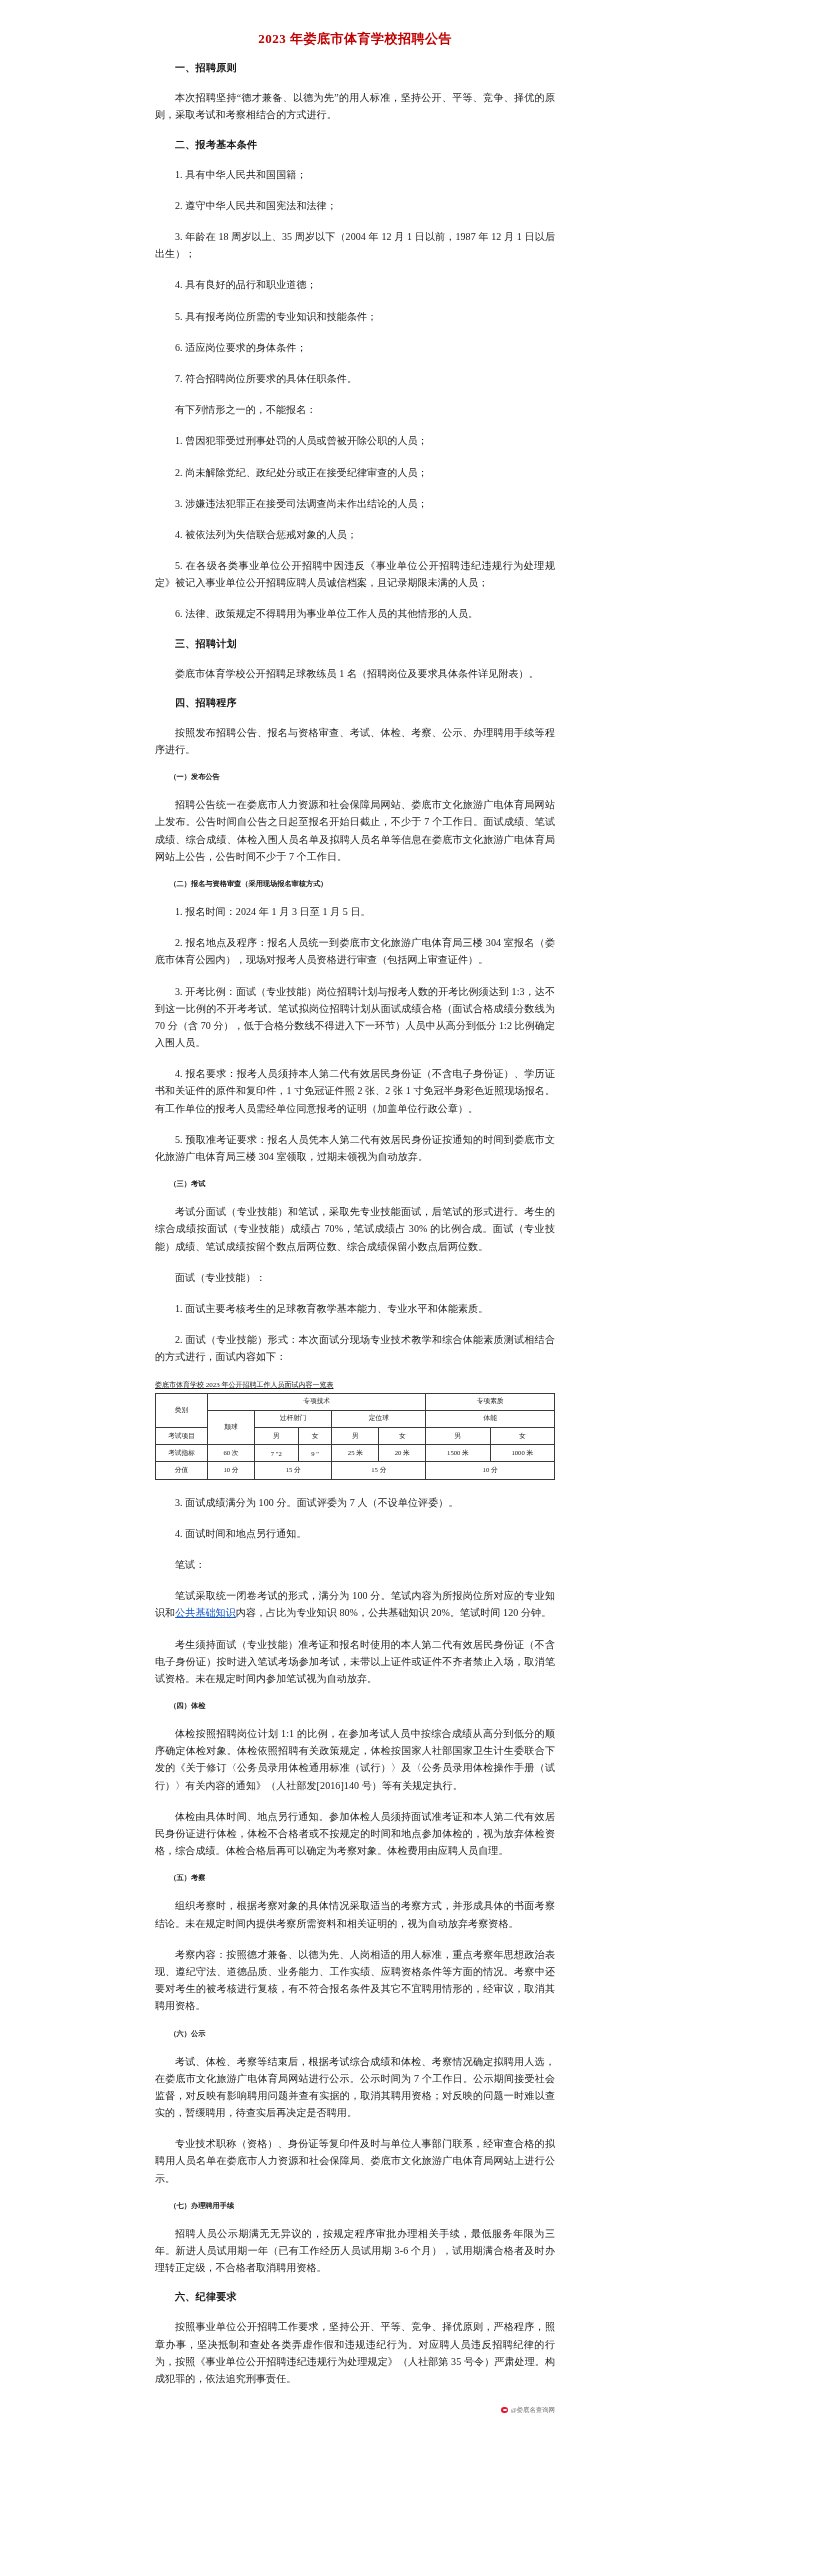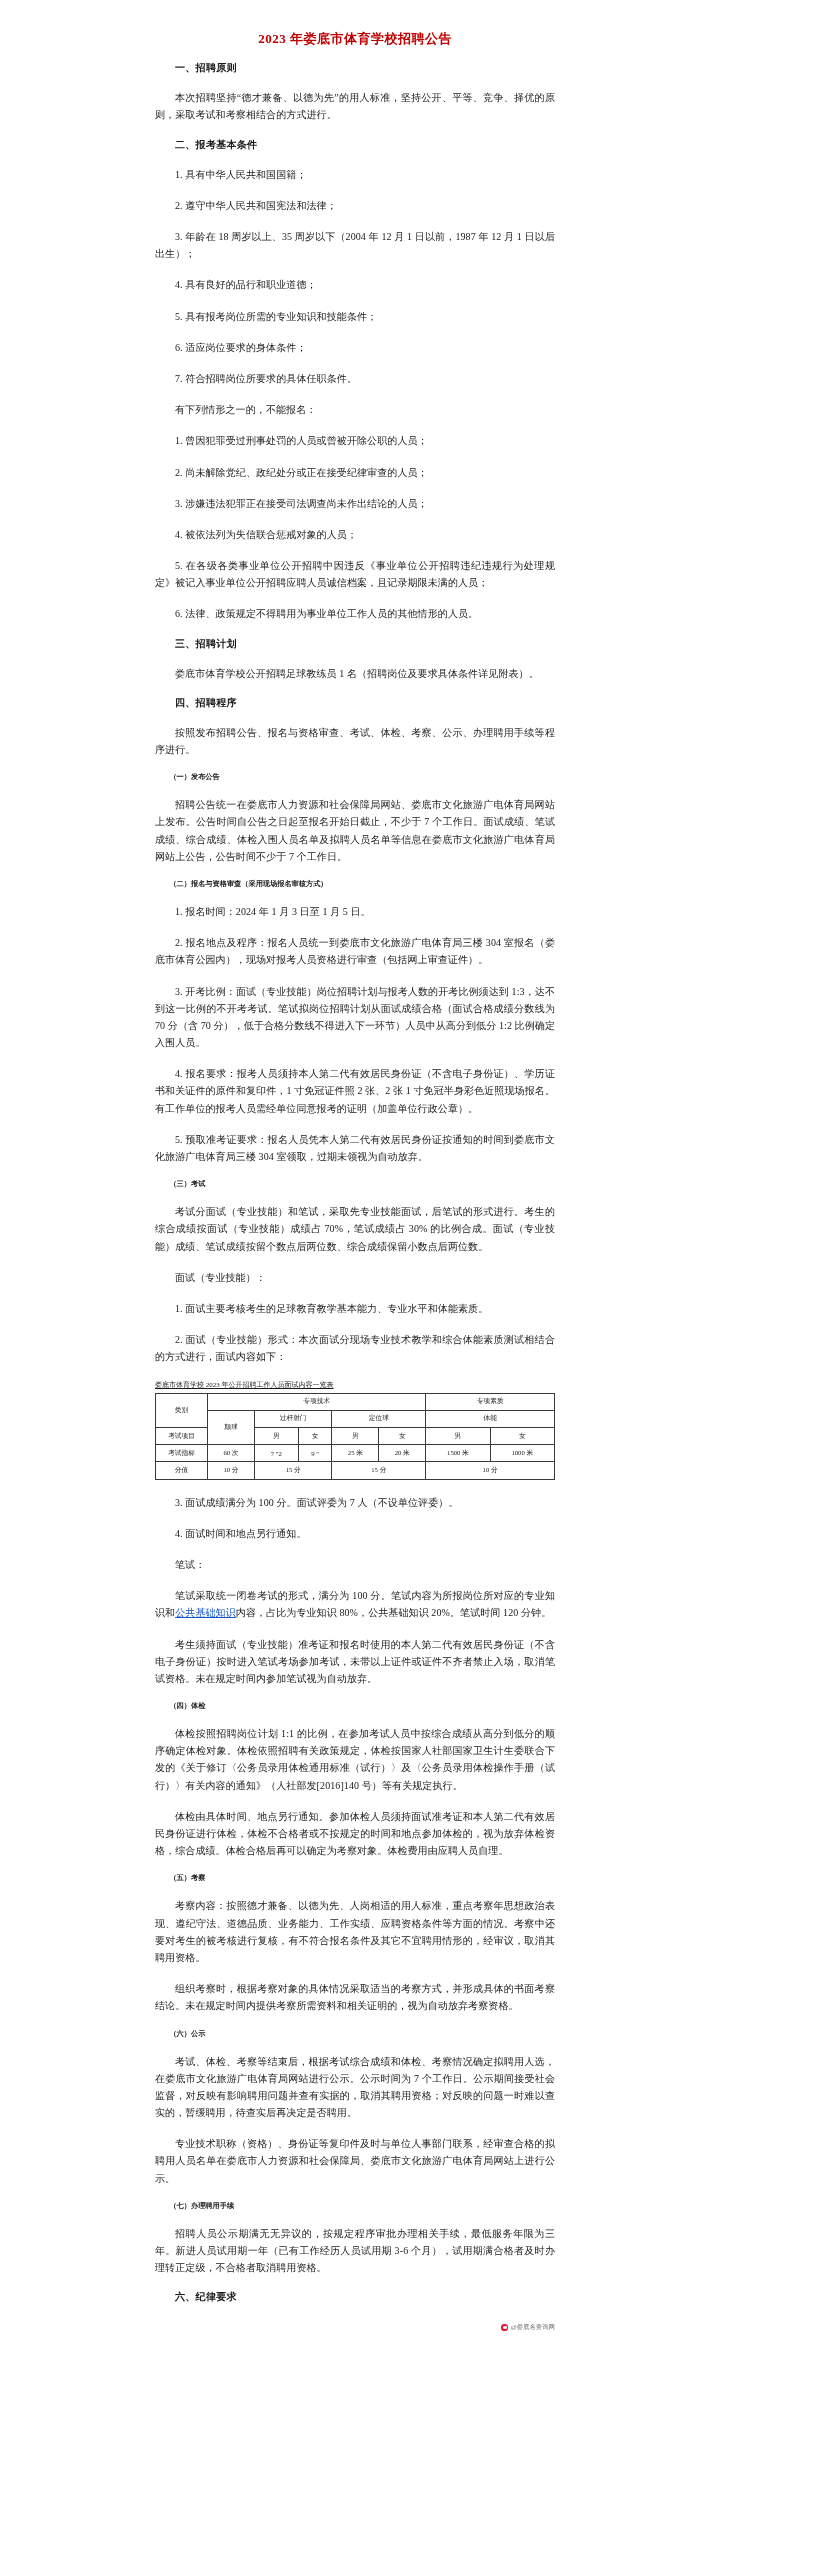--- a/index.html
+++ b/index.html
@@ -186,31 +186,32 @@
   <p class="t">
     <span>笔试采取统一闭卷考试的形式，满分为 100 分。笔试内容为所报岗位所对应的专业知识和<span class="blue">公共基础知识</span>内容，占比为专业知识 80%，公共基础知识 20%。笔试时间 120 分钟。</span>
   </p>
   <p class="t">考生须持面试（专业技能）准考证和报名时使用的本人第二代有效居民身份证（不含电子身份证）按时进入笔试考场参加考试，未带以上证件或证件不齐者禁止入场，取消笔试资格。未在规定时间内参加笔试视为自动放弃。</p>
 
   <div class="h3">（四）体检</div>
   <p class="t">体检按照招聘岗位计划 1:1 的比例，在参加考试人员中按综合成绩从高分到低分的顺序确定体检对象。体检依照招聘有关政策规定，体检按国家人社部国家卫生计生委联合下发的《关于修订〈公务员录用体检通用标准（试行）〉及〈公务员录用体检操作手册（试行）〉有关内容的通知》（人社部发[2016]140 号）等有关规定执行。</p>
   <p class="t">体检由具体时间、地点另行通知。参加体检人员须持面试准考证和本人第二代有效居民身份证进行体检，体检不合格者或不按规定的时间和地点参加体检的，视为放弃体检资格，综合成绩。体检合格后再可以确定为考察对象。体检费用由应聘人员自理。</p>
 
   <div class="h3">（五）考察</div>
+  <p class="t">组织考察时，根据考察对象的具体情况采取适当的考察方式，并形成具体的书面考察结论。未在规定时间内提供考察所需资料和相关证明的，视为自动放弃考察资格。</p>
   <p class="t">考察内容：按照德才兼备、以德为先、人岗相适的用人标准，重点考察年思想政治表现、遵纪守法、道德品质、业务能力、工作实绩、应聘资格条件等方面的情况。考察中还要对考生的被考核进行复核，有不符合报名条件及其它不宜聘用情形的，经审议，取消其聘用资格。</p>
-  <p class="t">组织考察时，根据考察对象的具体情况采取适当的考察方式，并形成具体的书面考察结论。未在规定时间内提供考察所需资料和相关证明的，视为自动放弃考察资格。</p>
 
   <div class="h3">（六）公示</div>
   <p class="t">考试、体检、考察等结束后，根据考试综合成绩和体检、考察情况确定拟聘用人选，在娄底市文化旅游广电体育局网站进行公示。公示时间为 7 个工作日。公示期间接受社会监督，对反映有影响聘用问题并查有实据的，取消其聘用资格；对反映的问题一时难以查实的，暂缓聘用，待查实后再决定是否聘用。</p>
   <p class="t">专业技术职称（资格）、身份证等复印件及时与单位人事部门联系，经审查合格的拟聘用人员名单在娄底市人力资源和社会保障局、娄底市文化旅游广电体育局网站上进行公示。</p>
 
   <div class="h3">（七）办理聘用手续</div>
   <p class="t">招聘人员公示期满无无异议的，按规定程序审批办理相关手续，最低服务年限为三年。新进人员试用期一年（已有工作经历人员试用期 3-6 个月），试用期满合格者及时办理转正定级，不合格者取消聘用资格。</p>
 
   <div class="h2">六、纪律要求</div>
+  <p class="t">按照事业单位公开招聘工作要求，坚持公开、平等、竞争、择优原则，严格程序，照章办事，坚决抵制和查处各类弄虚作假和违规违纪行为。对应聘人员违反招聘纪律的行为，按照《事业单位公开招聘违纪违规行为处理规定》（人社部第 35 号令）严肃处理。构成犯罪的，依法追究刑事责任。</p>
 
   <div class="footer">
     <span class="wb-icon"></span>
     <span>@娄底名查询网</span>
   </div>
 
 </div>
 
 
 </body></html>

